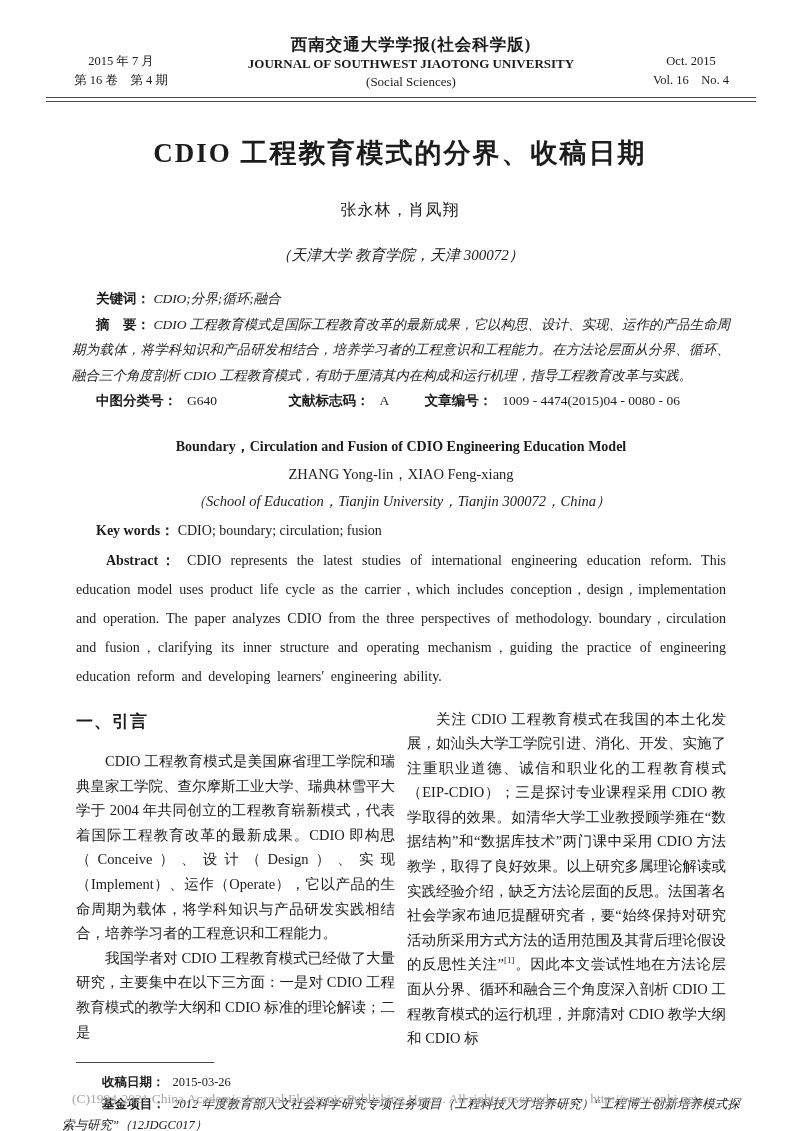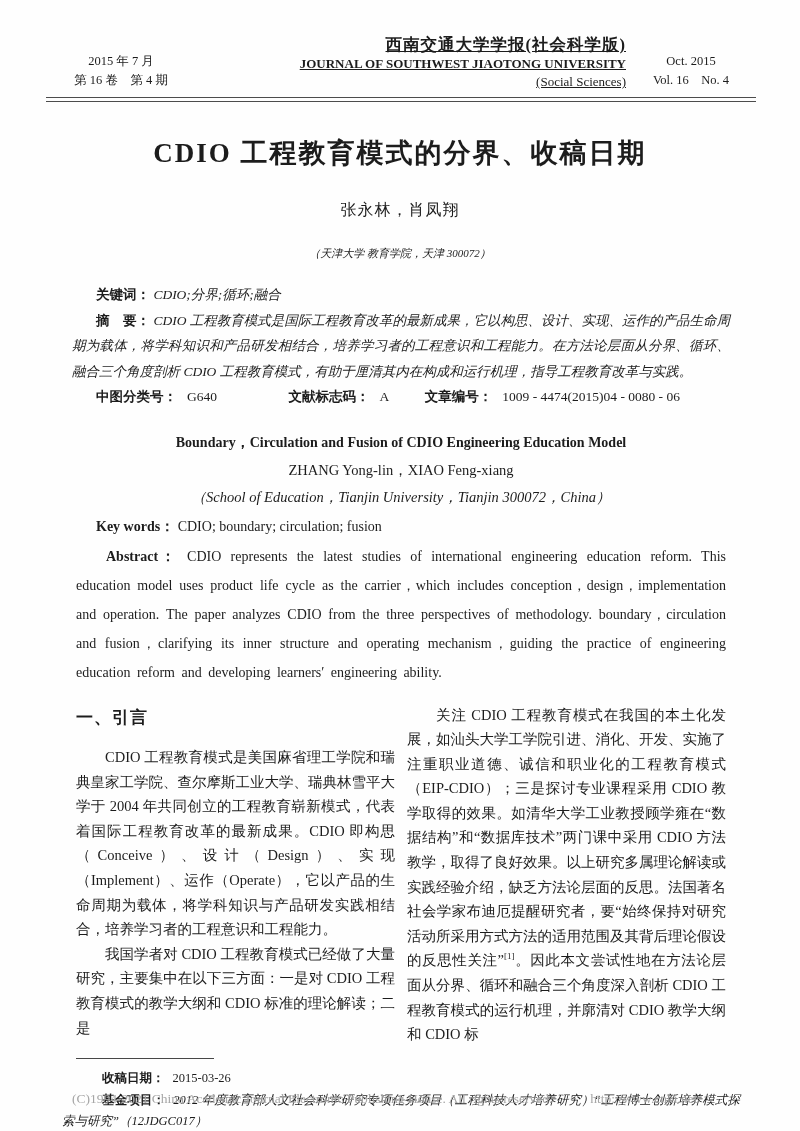--- a/index.html
+++ b/index.html
@@ -14,41 +14,41 @@
     overflow: hidden;
   }
   
   .header {
     display: flex;
     align-items: flex-end;
     justify-content: space-between;
     padding: 34px 44px 7px 46px;
   }
   .header-left { width: 150px; text-align: center; font-size: 12.5px; line-height: 19px; }
-  .header-center { flex: 1; text-align: right; text-decoration: underline; }
+  .header-center { flex: 1; text-align: center; }
   .header-right { width: 130px; text-align: center; font-size: 12.5px; line-height: 19px; }
   .journal-cn { font-size: 16.5px; font-weight: bold; letter-spacing: 1px; line-height: 21px; }
   .journal-en { font-size: 13px; font-weight: bold; line-height: 18px; }
   .journal-en2 { font-size: 13px; line-height: 17px; }
   .double-rule {
     margin: 0 44px 0 46px;
     height: 3px;
     border-top: 1px solid #4c4c4c;
     border-bottom: 1px solid #4c4c4c;
   }
   
   .title-cn {
     margin-top: 33px;
     text-align: center;
     font-size: 27px;
     font-weight: bold;
     letter-spacing: 2px;
   }
   .authors-cn { margin-top: 29px; text-align: center; font-size: 16px; letter-spacing: 1px; }
-  .affil-cn { margin-top: 25px; text-align: center; font-size: 11px; font-style: italic; }
+  .affil-cn { margin-top: 25px; text-align: center; font-size: 15px; font-style: italic; }
   
   .abs-cn {
     margin: 21px 70px 0 72px;
     font-size: 13.5px;
     line-height: 25.5px;
     text-align: justify;
   }
   .abs-cn .row { text-indent: 24px; }
   .label-cn {
     font-family: "Liberation Sans", "DejaVu Sans", sans-serif;

